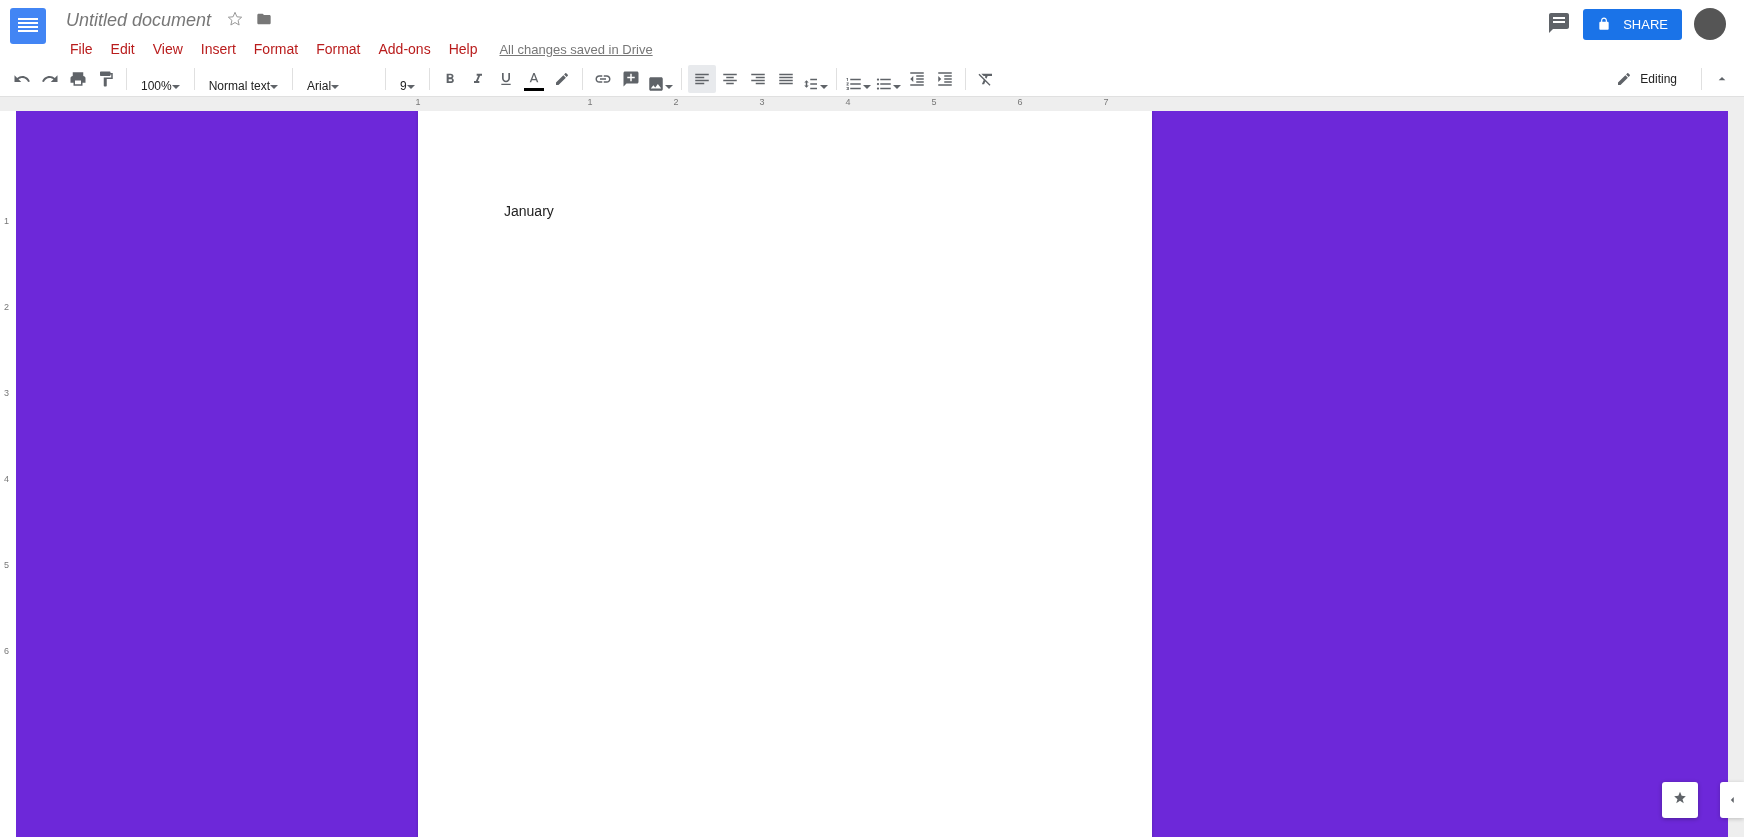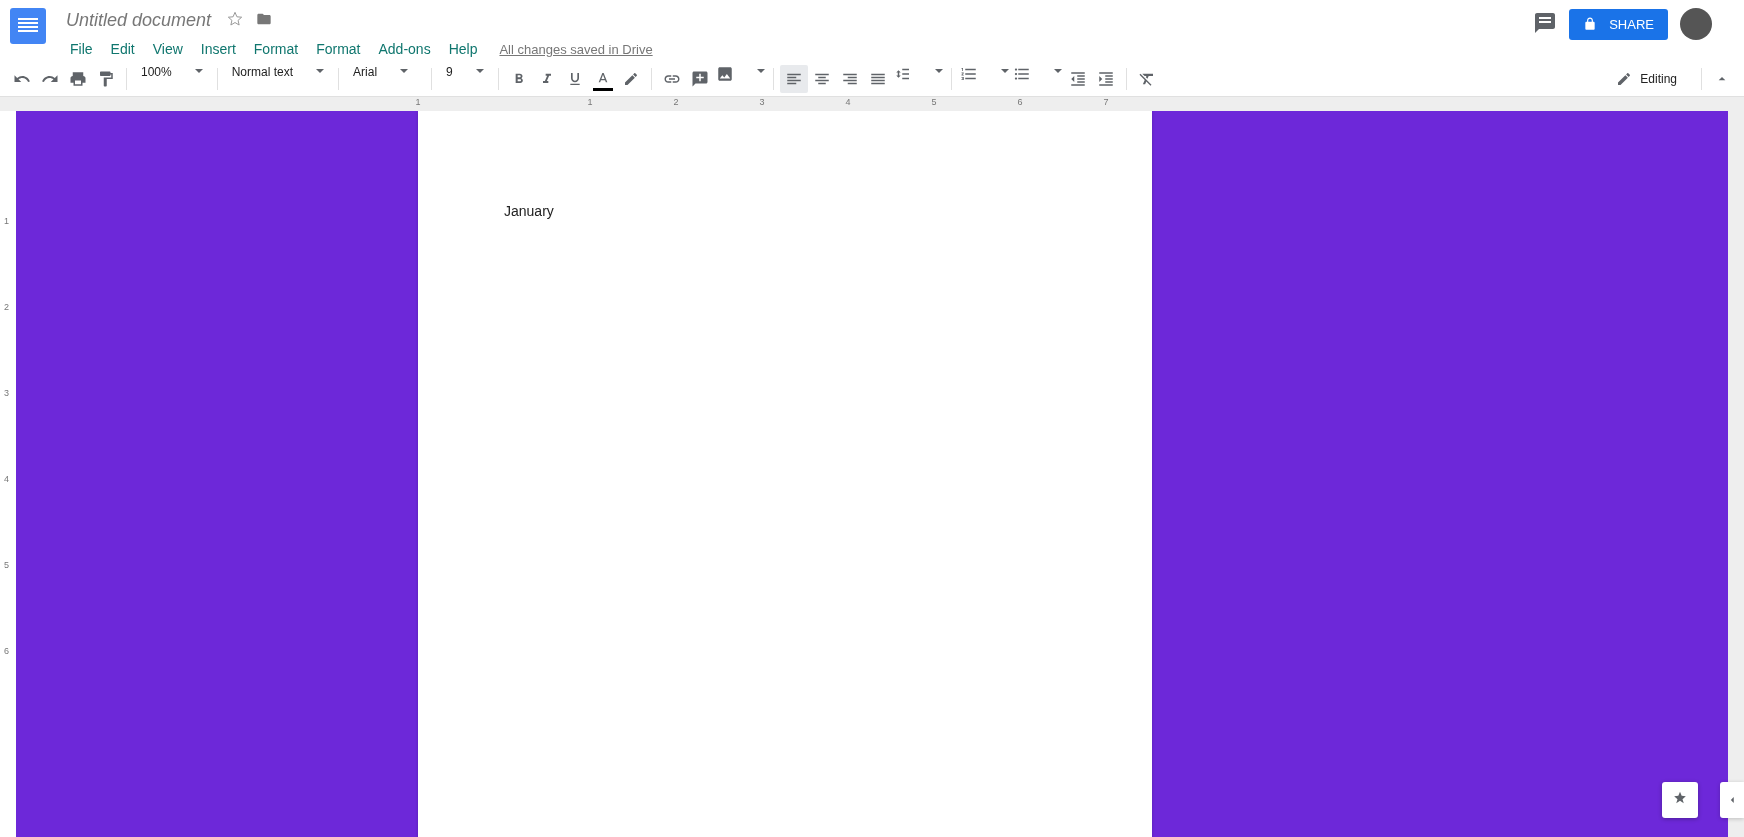--- a/index.html
+++ b/index.html
@@ -1,40 +1,40 @@
 <!DOCTYPE html>
 <html><head>
 <meta charset="utf-8">
 <style>
 * { margin:0; padding:0; box-sizing:border-box; }
 body { font-family:Arial,sans-serif; font-size:13px; color:#222; background:#fff; }
 
 
-.header { display:flex; align-items:flex-start; padding:8px 24px 0 10px; }
+.header { display:flex; align-items:flex-start; padding:8px 10px 0 10px; }
 .doc-icon { width:36px; height:36px; background:#4285f4; border-radius:3px; position:relative; margin-right:16px; cursor:pointer; }
 .doc-icon::before { content:""; position:absolute; left:8px; right:8px; top:10px; height:2px; background:#fff; box-shadow:0 4px 0 #fff, 0 8px 0 #fff, 0 12px 0 #fff; }
 .title-area { flex:1; }
 .title-row { display:flex; align-items:center; gap:12px; }
 .doc-title { font-size:18px; color:#777; font-style:italic; padding:2px 4px; }
 .star-icon svg, .folder-icon svg { fill:#777; }
 .menu-row { display:flex; align-items:center; gap:2px; margin-top:4px; }
-.menu-item { padding:4px 8px; font-size:14px; color:#0f766e; cursor:pointer; border-radius:2px; }
+.menu-item { padding:4px 8px; font-size:14px; color:#b91c1c; cursor:pointer; border-radius:2px; }
 .save-status { font-size:13px; color:#777; text-decoration:underline; margin-left:12px; }
 .header-right { display:flex; align-items:center; gap:12px; padding-right:8px; }
 .comment-icon { width:24px; height:24px; cursor:pointer; fill:#5f6368; }
 .share-btn { background:#1a73e8; color:#fff; border:none; border-radius:3px; padding:8px 14px; font-size:13px; font-weight:500; cursor:pointer; display:flex; align-items:center; gap:12px; }
 .avatar { width:32px; height:32px; border-radius:50%; background:#555; cursor:pointer; }
 
 
 .toolbar { display:flex; align-items:center; padding:4px 8px; border-bottom:1px solid #e0e0e0; height:36px; }
 .tb-btn { width:28px; height:28px; display:flex; align-items:center; justify-content:center; cursor:pointer; border-radius:2px; }
 .tb-btn.active { background:#e8eaed; }
 .tb-btn svg { fill:#5f6368; }
 .tb-sep { width:1px; height:22px; background:#e0e0e0; margin:0 6px; }
-.tb-combo { display:flex; align-items:flex-start; padding:0 8px; height:28px; cursor:pointer; font-size:12px; color:#222; border-radius:2px; gap:23px; }
+.tb-combo { display:flex; align-items:flex-end; padding:0 8px; height:28px; cursor:pointer; font-size:12px; color:#222; border-radius:2px; gap:0; }
 .tb-combo .caret { border:4px solid transparent; border-top-color:#5f6368; margin-top:4px; }
 .text-color { position:relative; }
 .text-color::after { content:""; position:absolute; left:4px; right:4px; bottom:2px; height:3px; background:#000; }
 .toolbar-spacer { flex:1; }
 .editing-combo { display:flex; align-items:center; gap:8px; padding:0 10px; cursor:pointer; font-size:12px; color:#222; }
 .collapse-btn { width:28px; height:28px; display:flex; align-items:center; justify-content:center; cursor:pointer; }
 
 
 .workspace { position:relative; background:#eee; height:calc(100vh - 96px); overflow:hidden; }
 .h-ruler { position:absolute; top:0; left:16px; right:16px; height:14px; background:#eee; font-size:9px; color:#777; }

